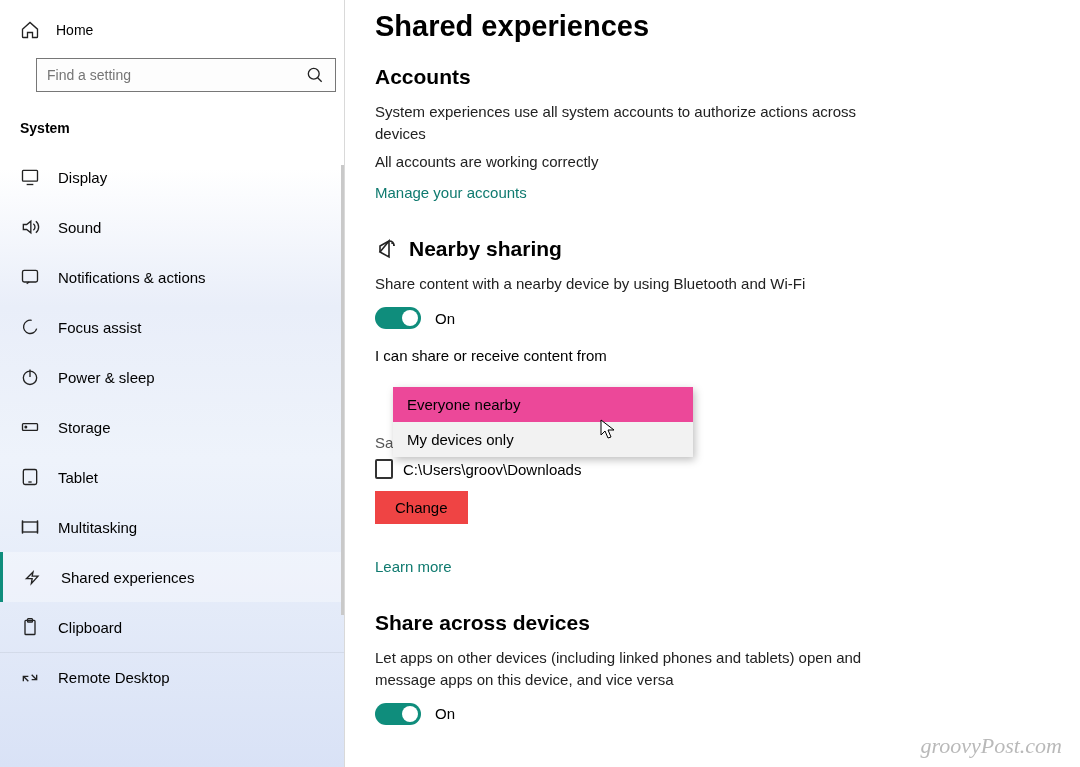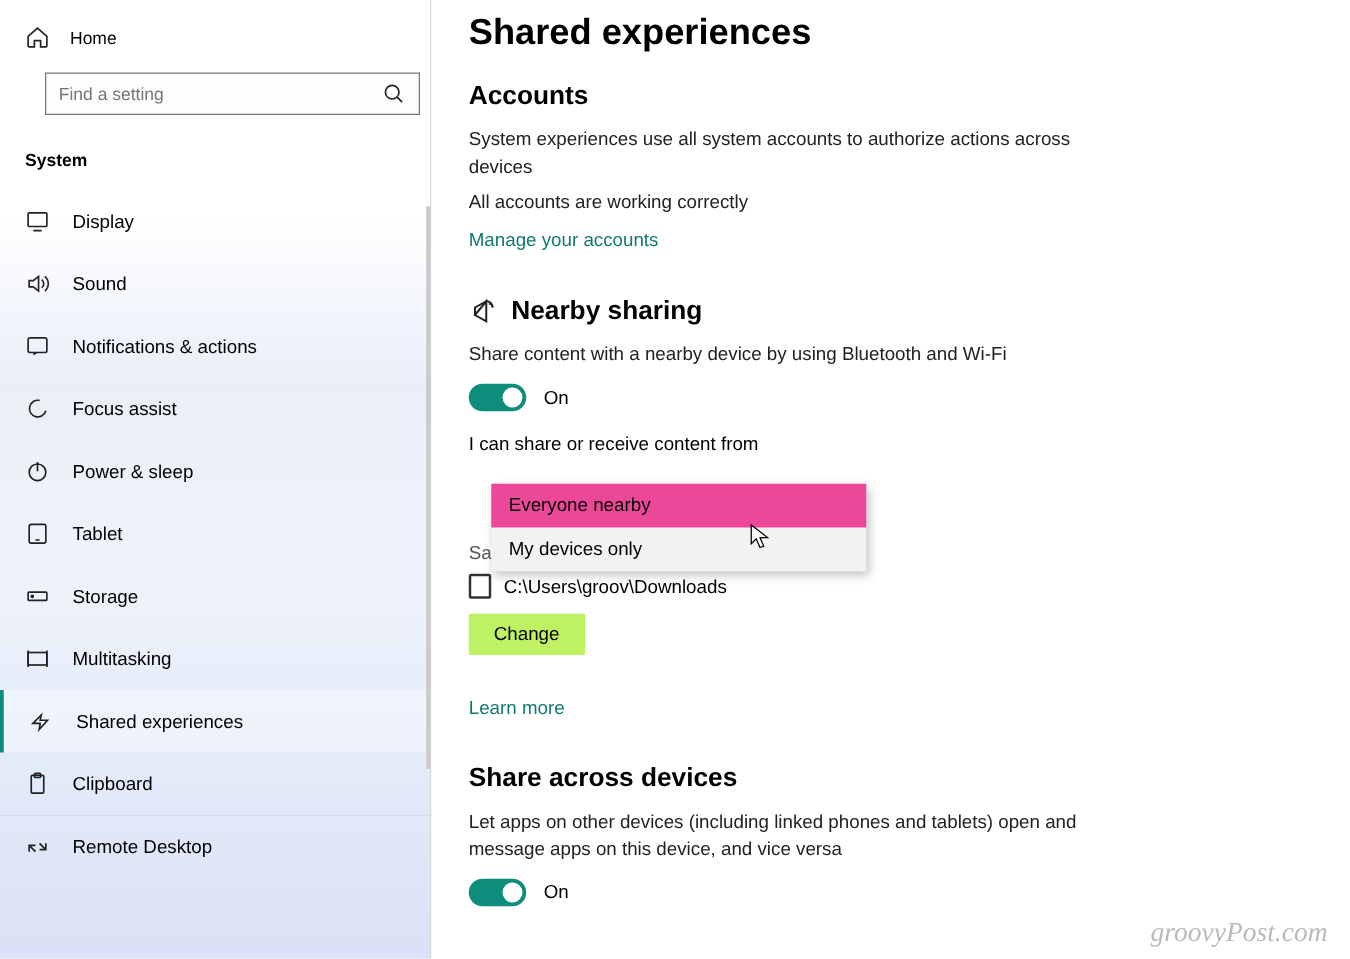--- a/index.html
+++ b/index.html
@@ -105,21 +105,21 @@
   .dd-opt.selected { background: #ec4899; }
   .cursor-ptr {
     position: absolute; left: 600px; top: 419px; z-index: 60;
     pointer-events: none;
   }
   .save-label { font-size: 15px; margin-top: 70px; color:#555;}
   .path-row { display: flex; align-items: center; gap: 10px; margin: 8px 0 12px 0; }
   .folder-glyph { width:18px; height:20px; border:2px solid #333; border-radius:2px; }
   .btn {
     display: inline-block; padding: 8px 20px;
-    background: #bef264; border: none; font-size: 15px;
+    background: #ef4444; border: none; font-size: 15px;
     cursor: pointer;
   }
   .watermark {
     position: absolute; right: 18px; bottom: 8px;
     font-family: Georgia, 'Times New Roman', serif;
     font-style: italic; font-size: 22px; color: #b9b9b9;
     pointer-events: none;
   }
 
   
@@ -203,35 +203,35 @@
               <circle cx="12" cy="13" r="8"></circle>
               <line x1="12" y1="3" x2="12" y2="12"></line>
             </svg>
           </span>
         <span class="lbl">Power &amp; sleep</span>
       </div>
 
       <div class="nav-item">
         <span class="ico">
             <svg viewBox="0 0 24 24">
+              <rect x="3" y="8" width="18" height="8" rx="1"></rect>
+              <circle cx="7" cy="12" r="1" fill="#222"></circle>
+            </svg>
+          </span>
+        <span class="lbl">Storage</span>
+      </div>
+
+      <div class="nav-item">
+        <span class="ico">
+            <svg viewBox="0 0 24 24">
               <rect x="4" y="3" width="16" height="18" rx="2"></rect>
               <line x1="10" y1="18" x2="14" y2="18"></line>
             </svg>
           </span>
         <span class="lbl">Tablet</span>
-      </div>
-
-      <div class="nav-item">
-        <span class="ico">
-            <svg viewBox="0 0 24 24">
-              <rect x="3" y="8" width="18" height="8" rx="1"></rect>
-              <circle cx="7" cy="12" r="1" fill="#222"></circle>
-            </svg>
-          </span>
-        <span class="lbl">Storage</span>
       </div>
 
       <div class="nav-item">
         <span class="ico">
             <svg viewBox="0 0 24 24">
               <rect x="3" y="6" width="18" height="12"></rect>
               <line x1="3" y1="4" x2="3" y2="20"></line>
               <line x1="21" y1="4" x2="21" y2="20"></line>
             </svg>
           </span>

